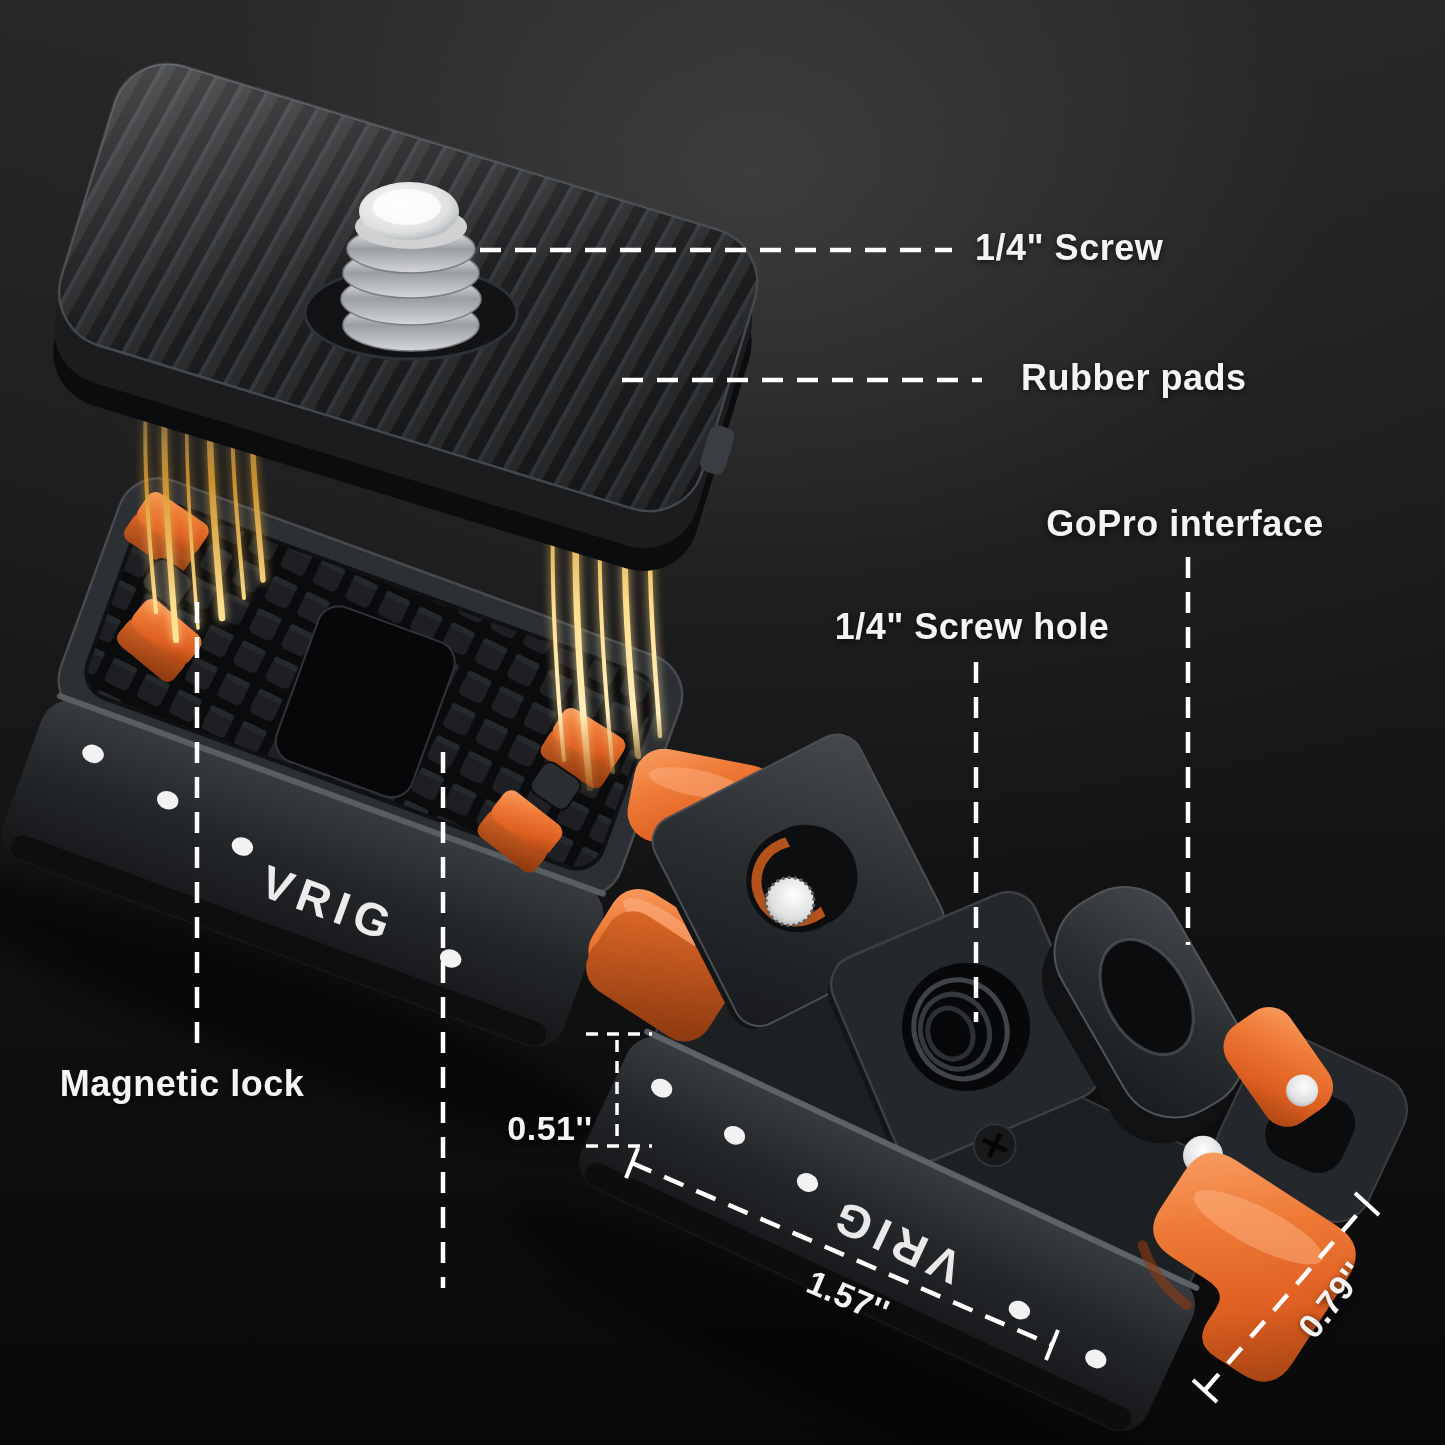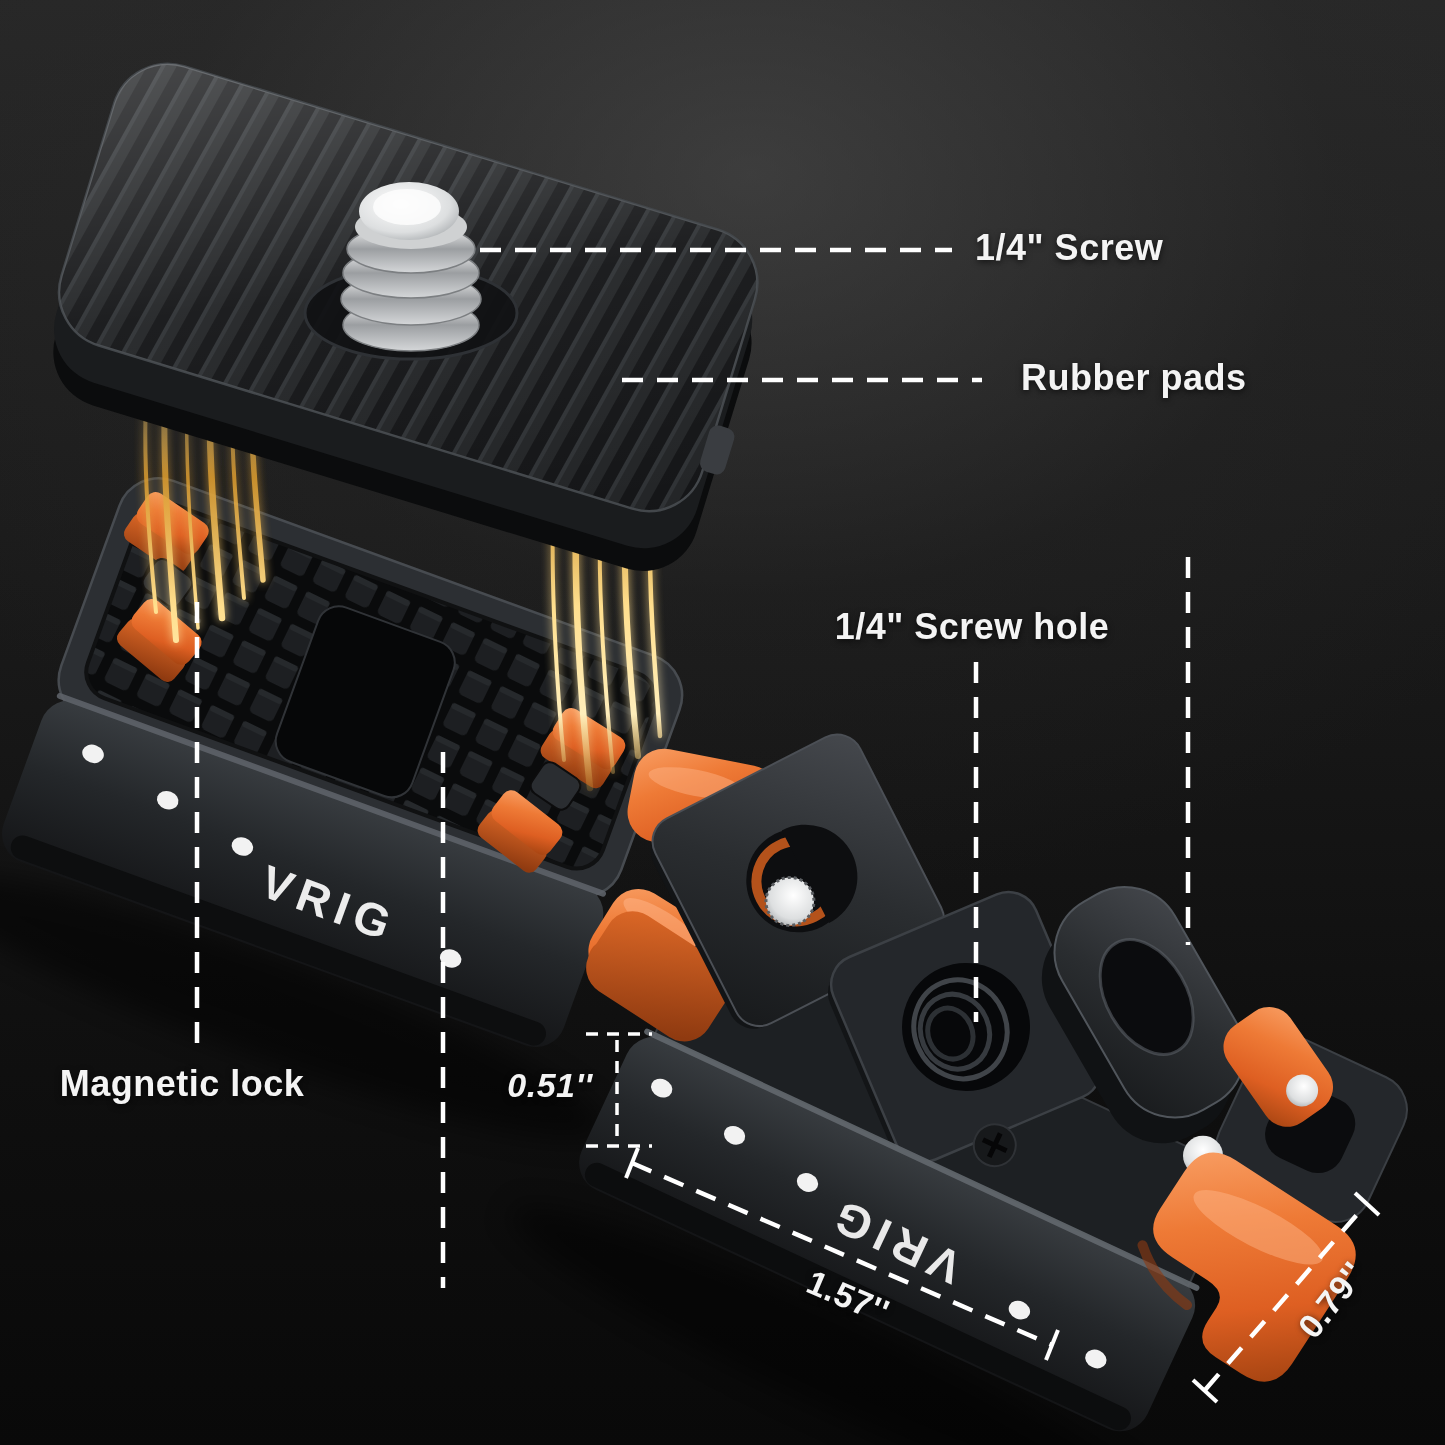--- a/index.html
+++ b/index.html
@@ -273,20 +273,21 @@
       <path d="M1205,1390 L1367,1203" stroke-width="4.5" stroke-dasharray="21 14"></path>
       <path d="M1193,1380 L1217,1402" stroke-width="4"></path>
       <path d="M1355,1193 L1379,1215" stroke-width="4"></path>
     </g>
   </g>
 </svg>
 
 
   <div class="callout" style="left:975px;top:227px;">1/4" Screw</div>
   <div class="callout" style="left:997px;top:357px;margin-left:24px;">Rubber pads</div>
+  <div class="callout centered" style="left:1185px;top:503px;">GoPro interface</div>
   <div class="callout centered" style="left:972px;top:606px;">1/4" Screw hole</div>
   <div class="callout centered" style="left:182px;top:1063px;">Magnetic lock</div>
 
-  <div class="callout dim" style="left:550px;top:1085px;transform:translate(-50%,-50%);font-style:italic;">0.51''</div>
+  <div class="callout dim" style="left:550px;top:1128px;transform:translate(-50%,-50%);">0.51''</div>
   <div class="callout dim" style="left:848px;top:1297px;transform:translate(-50%,-50%) rotate(23deg);">1.57''</div>
   <div class="callout dim" style="left:1332px;top:1300px;transform:translate(-50%,-50%) rotate(-52deg);">0.79''</div>
 
 </div>
 
 </body></html>

